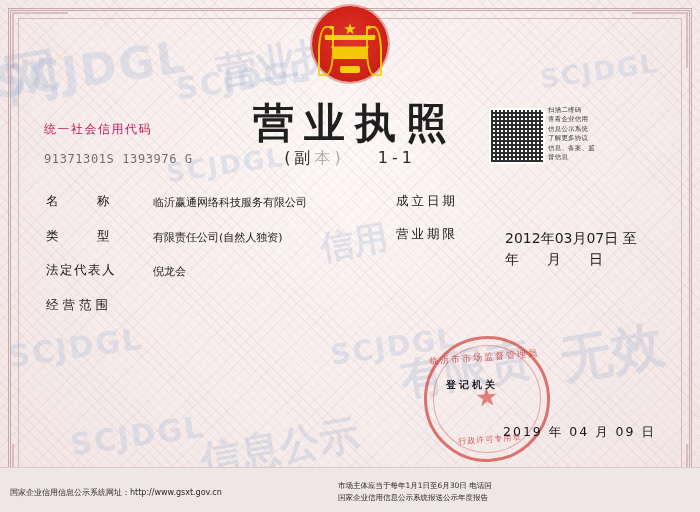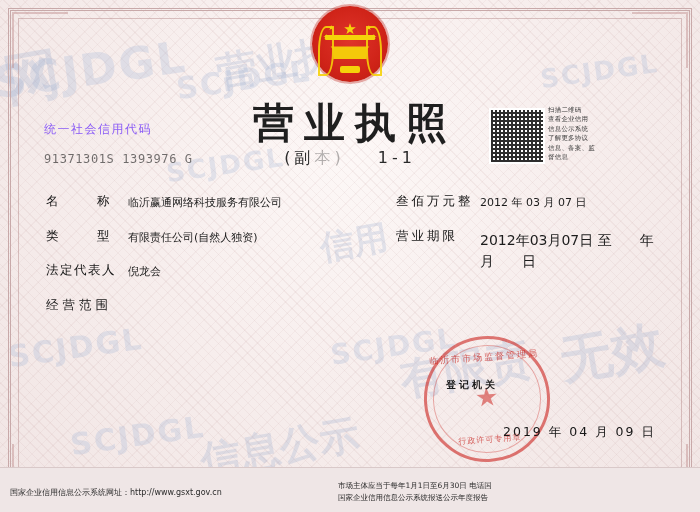--- a/index.html
+++ b/index.html
@@ -187,21 +187,21 @@
     line-height: 1.45;
     color: #3b3b3b;
     letter-spacing: .2px;
   }
 
   .uscc-label {
     position: absolute;
     left: 44px; top: 121px;
     font-size: 12px;
     letter-spacing: 1.5px;
-    color: #8b5cf6;
+    color: #be185d;
   }
   .uscc-value {
     position: absolute;
     left: 44px; top: 152px;
     font-size: 12px;
     letter-spacing: .6px;
     color: #1a1a1a;
     font-family: "DejaVu Sans Mono", "Liberation Mono", monospace;
   }
 
@@ -212,20 +212,21 @@
   }
   .col-right {
     position: absolute;
     left: 396px; top: 193px;
     width: 272px;
   }
   .frow {
     display: flex;
     margin-bottom: 16px;
     align-items: flex-start;
+    gap: 25px;
   }
   .frow .k {
     flex: 0 0 82px;
     font-size: 12.5px;
     color: #171717;
     letter-spacing: 4.5px;
     white-space: nowrap;
   }
   .col-right .frow .k {
     flex: 0 0 84px;
@@ -403,22 +404,21 @@
       <div class="k" style="letter-spacing:1.5px;">法定代表人</div>
       <div class="v">倪龙会</div>
     </div>
     <div class="frow scope">
       <div class="k" style="letter-spacing:4px;">经营范围</div>
     </div>
   </div>
 
   <div class="col-right">
     <div class="frow">
-      <div class="k">叁佰万元整</div>
-      <div class="v smudge">2012 年 03 月 07 日</div>
+      <div class="k">成立日期</div>
     </div>
     <div class="frow">
       <div class="k">营业期限</div>
       <div class="v smudge" style="font-size:14px;">2012年03月07日 至　　年　　月　　日</div>
     </div>
   </div>
 
   <div class="seal">
     <div class="seal-arc-top">临沂市市场监督管理局</div>
     <div class="seal-star">★</div>

